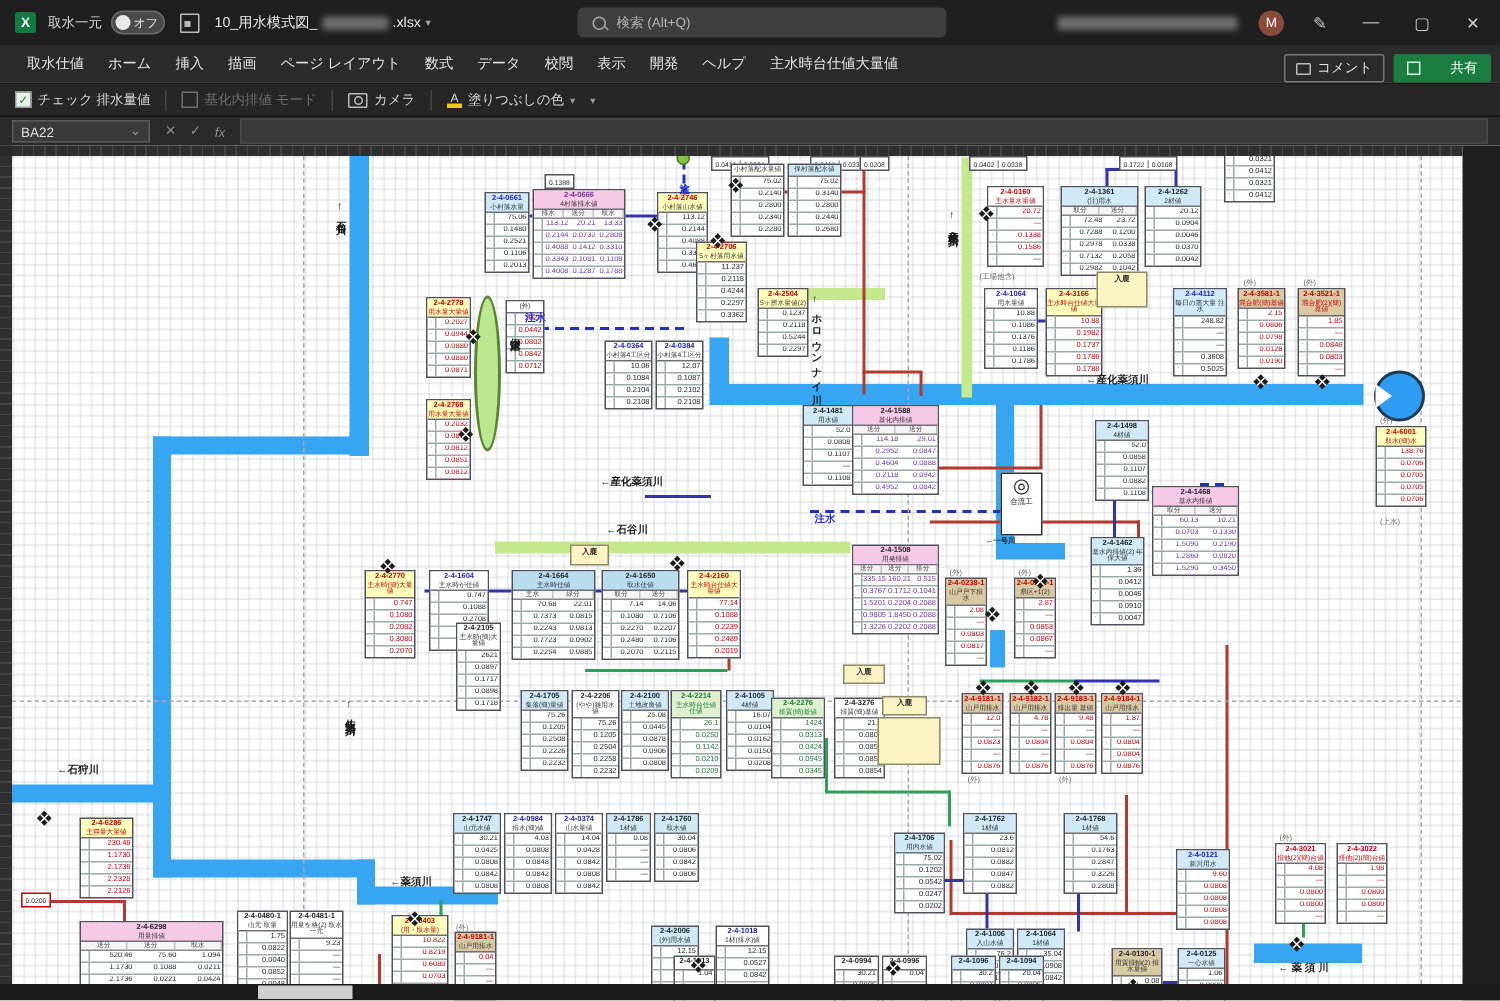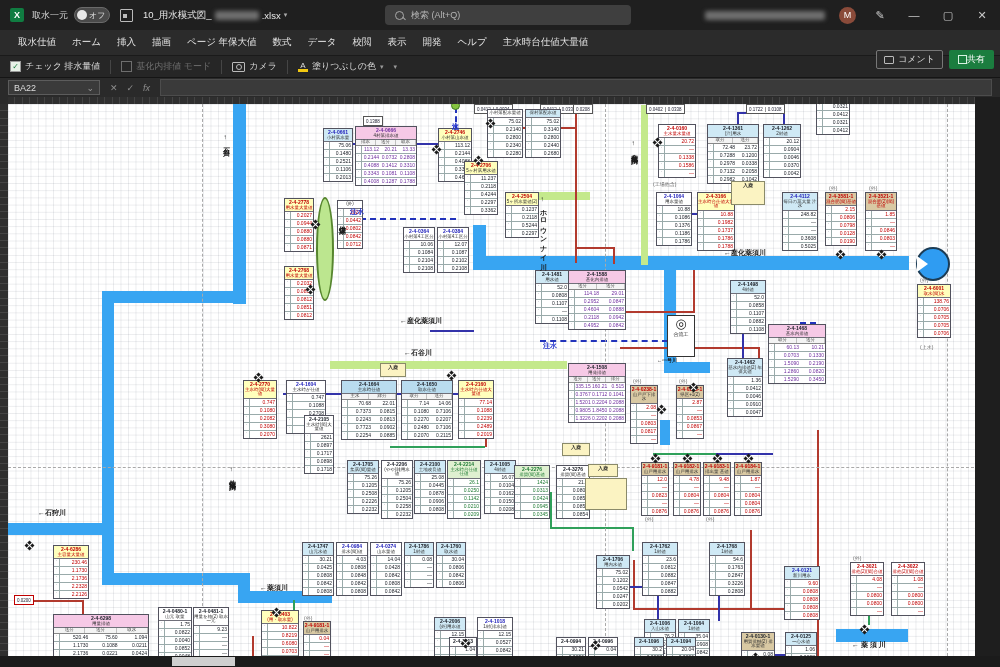--- a/index.html
+++ b/index.html
@@ -23,24 +23,24 @@
   .magicon{width:7px;height:7px;border:1.3px solid #a8a8a8;border-radius:50%;margin:0 7px 0 10px;position:relative;}
   .magicon:after{content:"";position:absolute;left:6px;top:6px;width:4px;height:1.3px;background:#a8a8a8;transform:rotate(45deg);}
   #tb-right{position:absolute;right:8px;top:0;height:30px;display:flex;align-items:center;gap:14px;z-index:21;}
   .avatar{width:17px;height:17px;border-radius:50%;background:#8a4b3a;color:#fff;font-size:9px;
           display:flex;align-items:center;justify-content:center;}
   .winbtn{color:#c8c8c8;font-size:11px;width:20px;text-align:center;}
   #ribbonrow{position:absolute;left:0;top:30px;width:1000px;height:25px;background:#2b2b2b;
              display:flex;align-items:center;color:#e3e3e3;font-size:9.5px;z-index:20;}
   #ribbon-tabs{display:flex;align-items:center;padding-left:10px;gap:0;}
   #ribbon-tabs .rtab{padding:4px 8px;white-space:nowrap;}
-  #ribbon-right{position:absolute;right:6px;top:50px;display:flex;gap:6px;z-index:21;}
+  #ribbon-right{position:absolute;right:6px;top:36px;display:flex;gap:6px;z-index:21;}
   #comment-btn{border:1px solid #777;border-radius:2px;color:#e0e0e0;font-size:9px;padding:2px 7px;display:flex;gap:4px;align-items:center;background:#2b2b2b;}
   .bubicon{width:8px;height:6px;border:1px solid #bbb;border-radius:1px;}
-  #share-btn{background:#1b7d3f;border-radius:2px;color:#fff;font-size:9px;padding:2px 9px;display:flex;gap:0;align-items:center;}
+  #share-btn{background:#1b7d3f;border-radius:2px;color:#fff;font-size:9px;padding:2px 9px;display:flex;gap:20px;align-items:center;}
   .shicon{width:7px;height:7px;border:1px solid #d9f2e2;}
   #toolbar{position:absolute;left:0;top:55px;width:1000px;height:23px;background:#262626;border-top:1px solid #1a1a1a;
            border-bottom:1px solid #151515;display:flex;align-items:center;color:#d8d8d8;font-size:9px;gap:10px;padding-left:10px;z-index:20;box-sizing:border-box;}
   .titem{display:flex;align-items:center;gap:4px;white-space:nowrap;}
   .titem.dis{color:#6e6e6e;}
   .cbicon{width:9px;height:9px;border:1px solid #9a9a9a;background:#e8f2e8;color:#1b7d3f;font-size:8px;line-height:9px;text-align:center;}
   .dmicon{width:9px;height:9px;border:1px solid #6e6e6e;background:transparent;}
   .camicon{width:11px;height:8px;border:1px solid #bbb;border-radius:1px;position:relative;}
   .camicon:after{content:"";position:absolute;left:3px;top:1px;width:4px;height:4px;border:1px solid #bbb;border-radius:50%;}
   .painticon{width:10px;height:10px;position:relative;color:#ddd;font-size:8px;line-height:8px;text-align:center;}
@@ -134,21 +134,21 @@
   <span class="winbtn">▢</span>
   <span class="winbtn">✕</span>
 </div>
 
 <div id="ribbonrow">
   <div id="ribbon-tabs">
       <span class="rtab">取水仕値</span>
       <span class="rtab">ホーム</span>
       <span class="rtab">挿入</span>
       <span class="rtab">描画</span>
-      <span class="rtab">ページ 年保大値</span>
+      <span class="rtab">ページ レイアウト</span>
       <span class="rtab">数式</span>
       <span class="rtab">データ</span>
       <span class="rtab">校閲</span>
       <span class="rtab">表示</span>
       <span class="rtab">開発</span>
       <span class="rtab">ヘルプ</span>
       <span class="rtab">主水時台仕値大量値</span>
     </div>
 </div>
 <div id="ribbon-right">

